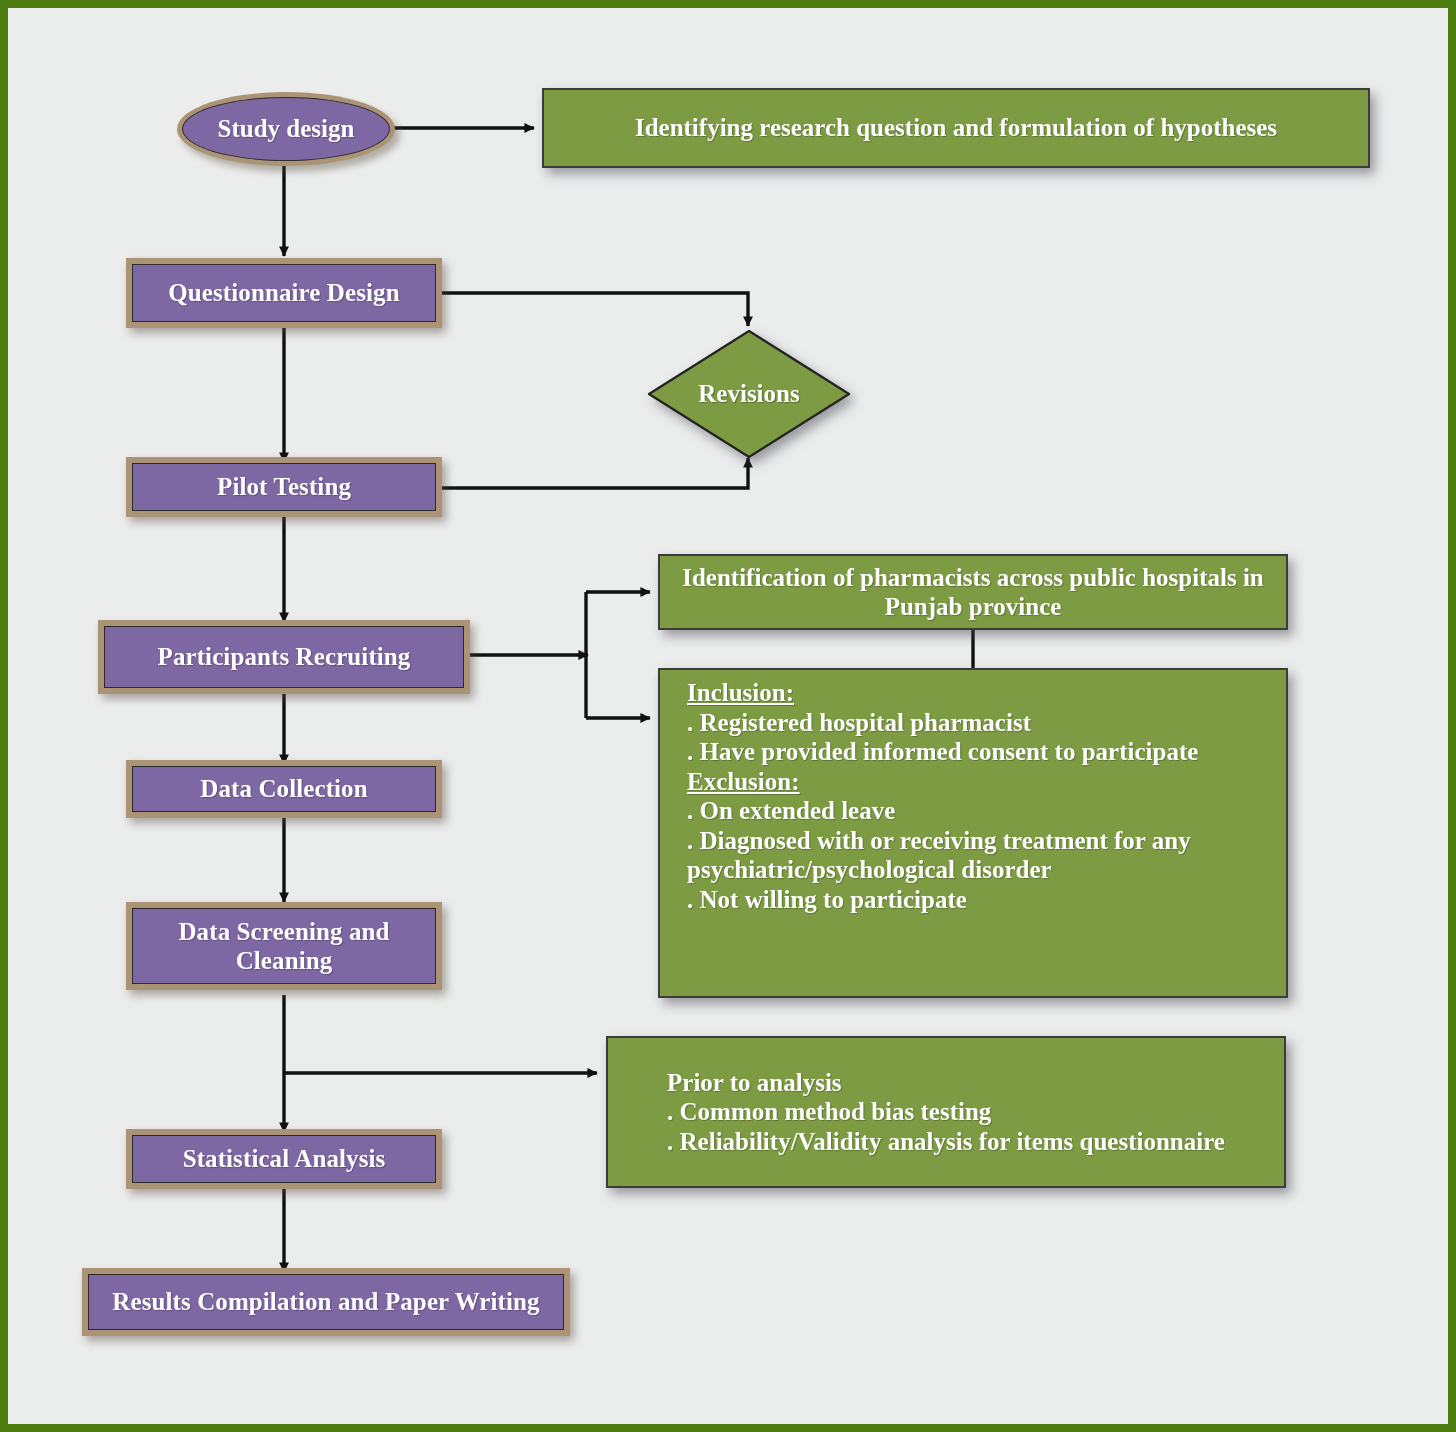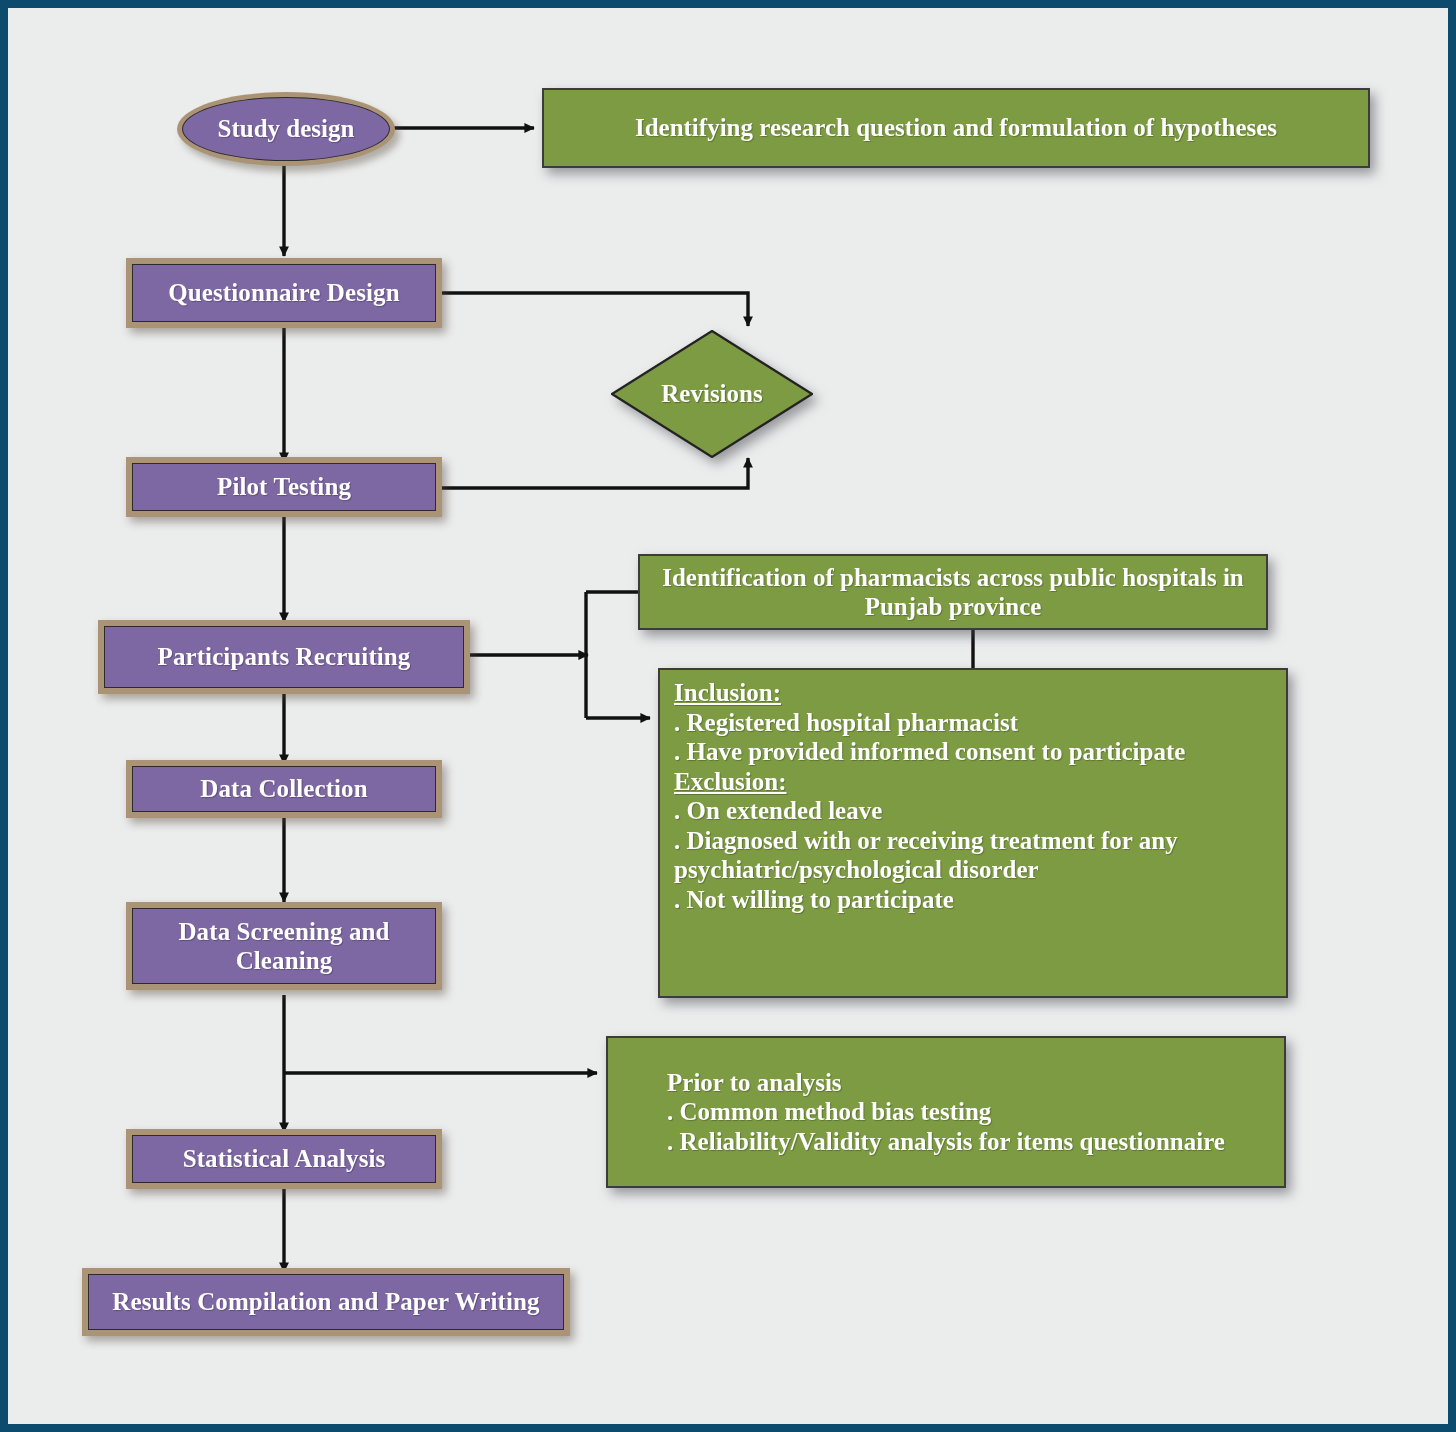--- a/index.html
+++ b/index.html
@@ -4,21 +4,21 @@
 <style>
   html, body {
     margin: 0;
     padding: 0;
     background: #ffffff;
   }
   #canvas {
     position: relative;
     width: 1456px;
     height: 1432px;
-    background: #0c4a6e;
+    background: #4d7c0f;
     overflow: hidden;
     font-family: "Liberation Serif", "DejaVu Serif", serif;
   }
   #plate {
     position: absolute;
     left: 8px;
     top: 8px;
     width: 1440px;
     height: 1416px;
     background: #ebecec;
@@ -49,21 +49,21 @@
   .note {
     background: #7d9b43;
     border: 2px solid #3c3c3c;
     filter: drop-shadow(5px 6px 6px rgba(70,70,80,.5));
     font-size: 25px;
     text-shadow: 1px 1px 1px rgba(0,0,0,.25);
   }
   .note.left {
     justify-content: flex-start;
     text-align: left;
-    padding: 8px 14px;
+    padding: 8px 27px;
     align-items: flex-start;
   }
   
   .ellipse {
     background: #7e68a4;
     border: 1px solid #2b2b2b;
     border-radius: 50%;
     box-shadow: 0 0 0 5px #ab9475, 5px 6px 7px 5px rgba(90,80,65,.40);
     font-size: 25px;
     text-shadow: 1px 1px 1px rgba(0,0,0,.25);
@@ -160,39 +160,39 @@
   </div>
 
   <div class="node proc" style="left:132px; top:264px; width:304px; height:58px;">
     <span>Questionnaire Design</span>
   </div>
 
   <div class="node note" style="left:542px; top:88px; width:828px; height:80px;">
     <span>Identifying research question and formulation of hypotheses</span>
   </div>
 
-  <div class="diamond-wrap" style="left:611px; top:330px; width:202px; height:128px;">
+  <div class="diamond-wrap" style="left:648px; top:330px; width:202px; height:128px;">
     <div class="diamond-shape"></div>
     <svg class="diamond-edge" viewBox="0 0 202 128" preserveAspectRatio="none">
       <polygon points="101,1 201,64 101,127 1,64" fill="none" stroke="#232323" stroke-width="2.2"></polygon>
     </svg>
     <div class="diamond-label">
       <span>Revisions</span>
     </div>
   </div>
 
   <div class="node proc" style="left:132px; top:463px; width:304px; height:48px;">
     <span>Pilot Testing</span>
   </div>
 
   <div class="node proc" style="left:104px; top:626px; width:360px; height:62px;">
     <span>Participants Recruiting</span>
   </div>
 
-  <div class="node note" style="left:638px; top:554px; width:630px; height:76px;">
+  <div class="node note" style="left:658px; top:554px; width:630px; height:76px;">
     <span>Identification of pharmacists across public hospitals in Punjab province</span>
   </div>
 
   <div class="node note left" style="left:658px; top:668px; width:630px; height:330px;">
     <div>
       <span class="noteline u">Inclusion:</span>
       <span class="noteline">. Registered hospital pharmacist</span>
       <span class="noteline">. Have provided informed consent to participate</span>
       <span class="noteline u">Exclusion:</span>
       <span class="noteline">. On extended leave</span>

